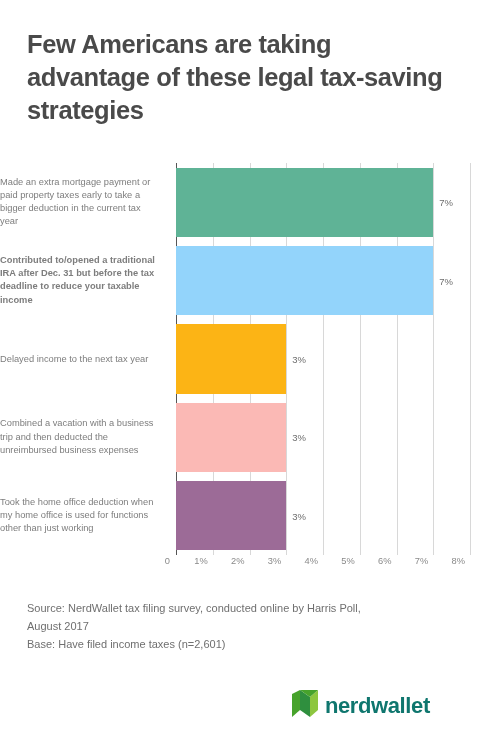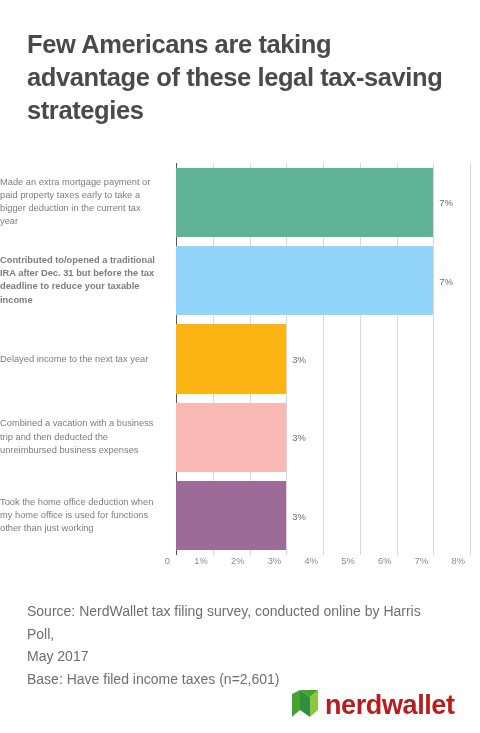--- a/index.html
+++ b/index.html
@@ -93,37 +93,37 @@
     transform:translateX(-100%);
     padding-right:5px;
     white-space:nowrap;
   }
   .xtick.zero{ padding-right:6px; }
 
   
   .footnote{
     position:absolute;
     left:27px; top:600px; width:420px;
-    font-size:14px;
+    font-size:11px;
     line-height:1.62;
     color:#6f6f6f;
   }
   .footnote div{ white-space:pre-wrap; }
 
   
   .logo{
     position:absolute;
     left:292px; top:690px;
     display:flex; align-items:center; gap:7px;
   }
   .logo-mark{ display:block; }
   .logo-word{
-    font-size:27px;
+    font-size:22px;
     font-weight:bold;
-    color:#b91c1c;
+    color:#0f766e;
     letter-spacing:-0.4px;
     line-height:1;
   }
 </style>
 </head>
 <body>
 
 <div class="page">
 
   <div class="title">Few Americans are taking advantage of these legal tax-saving strategies</div>
@@ -181,21 +181,21 @@
       <span class="xtick" style="left: 110.25px;">3%</span>
       <span class="xtick" style="left: 147px;">4%</span>
       <span class="xtick" style="left: 183.75px;">5%</span>
       <span class="xtick" style="left: 220.5px;">6%</span>
       <span class="xtick" style="left: 257.25px;">7%</span>
       <span class="xtick" style="left: 294px;">8%</span>
     </div>
 
   <div class="footnote">
     <div>Source: NerdWallet tax filing survey, conducted online by Harris Poll,</div>
-    <div>May 2017</div>
+    <div>August 2017</div>
     <div>Base: Have filed income taxes (n=2,601)</div>
   </div>
 
   <div class="logo">
     <span class="logo-mark">
       <svg width="26" height="27" viewBox="0 0 26 27" aria-hidden="true">
         <polygon points="0,4 0,27 8,20 8,0" fill="#47a32c"></polygon>
         <polygon points="8,0 8,20 18,27 18,7" fill="#2f8f3e"></polygon>
         <polygon points="18,7 18,27 26,20 26,0" fill="#8dc63f"></polygon>
         <polygon points="8,0 18,7 26,0 16,0" fill="#47a32c"></polygon>

